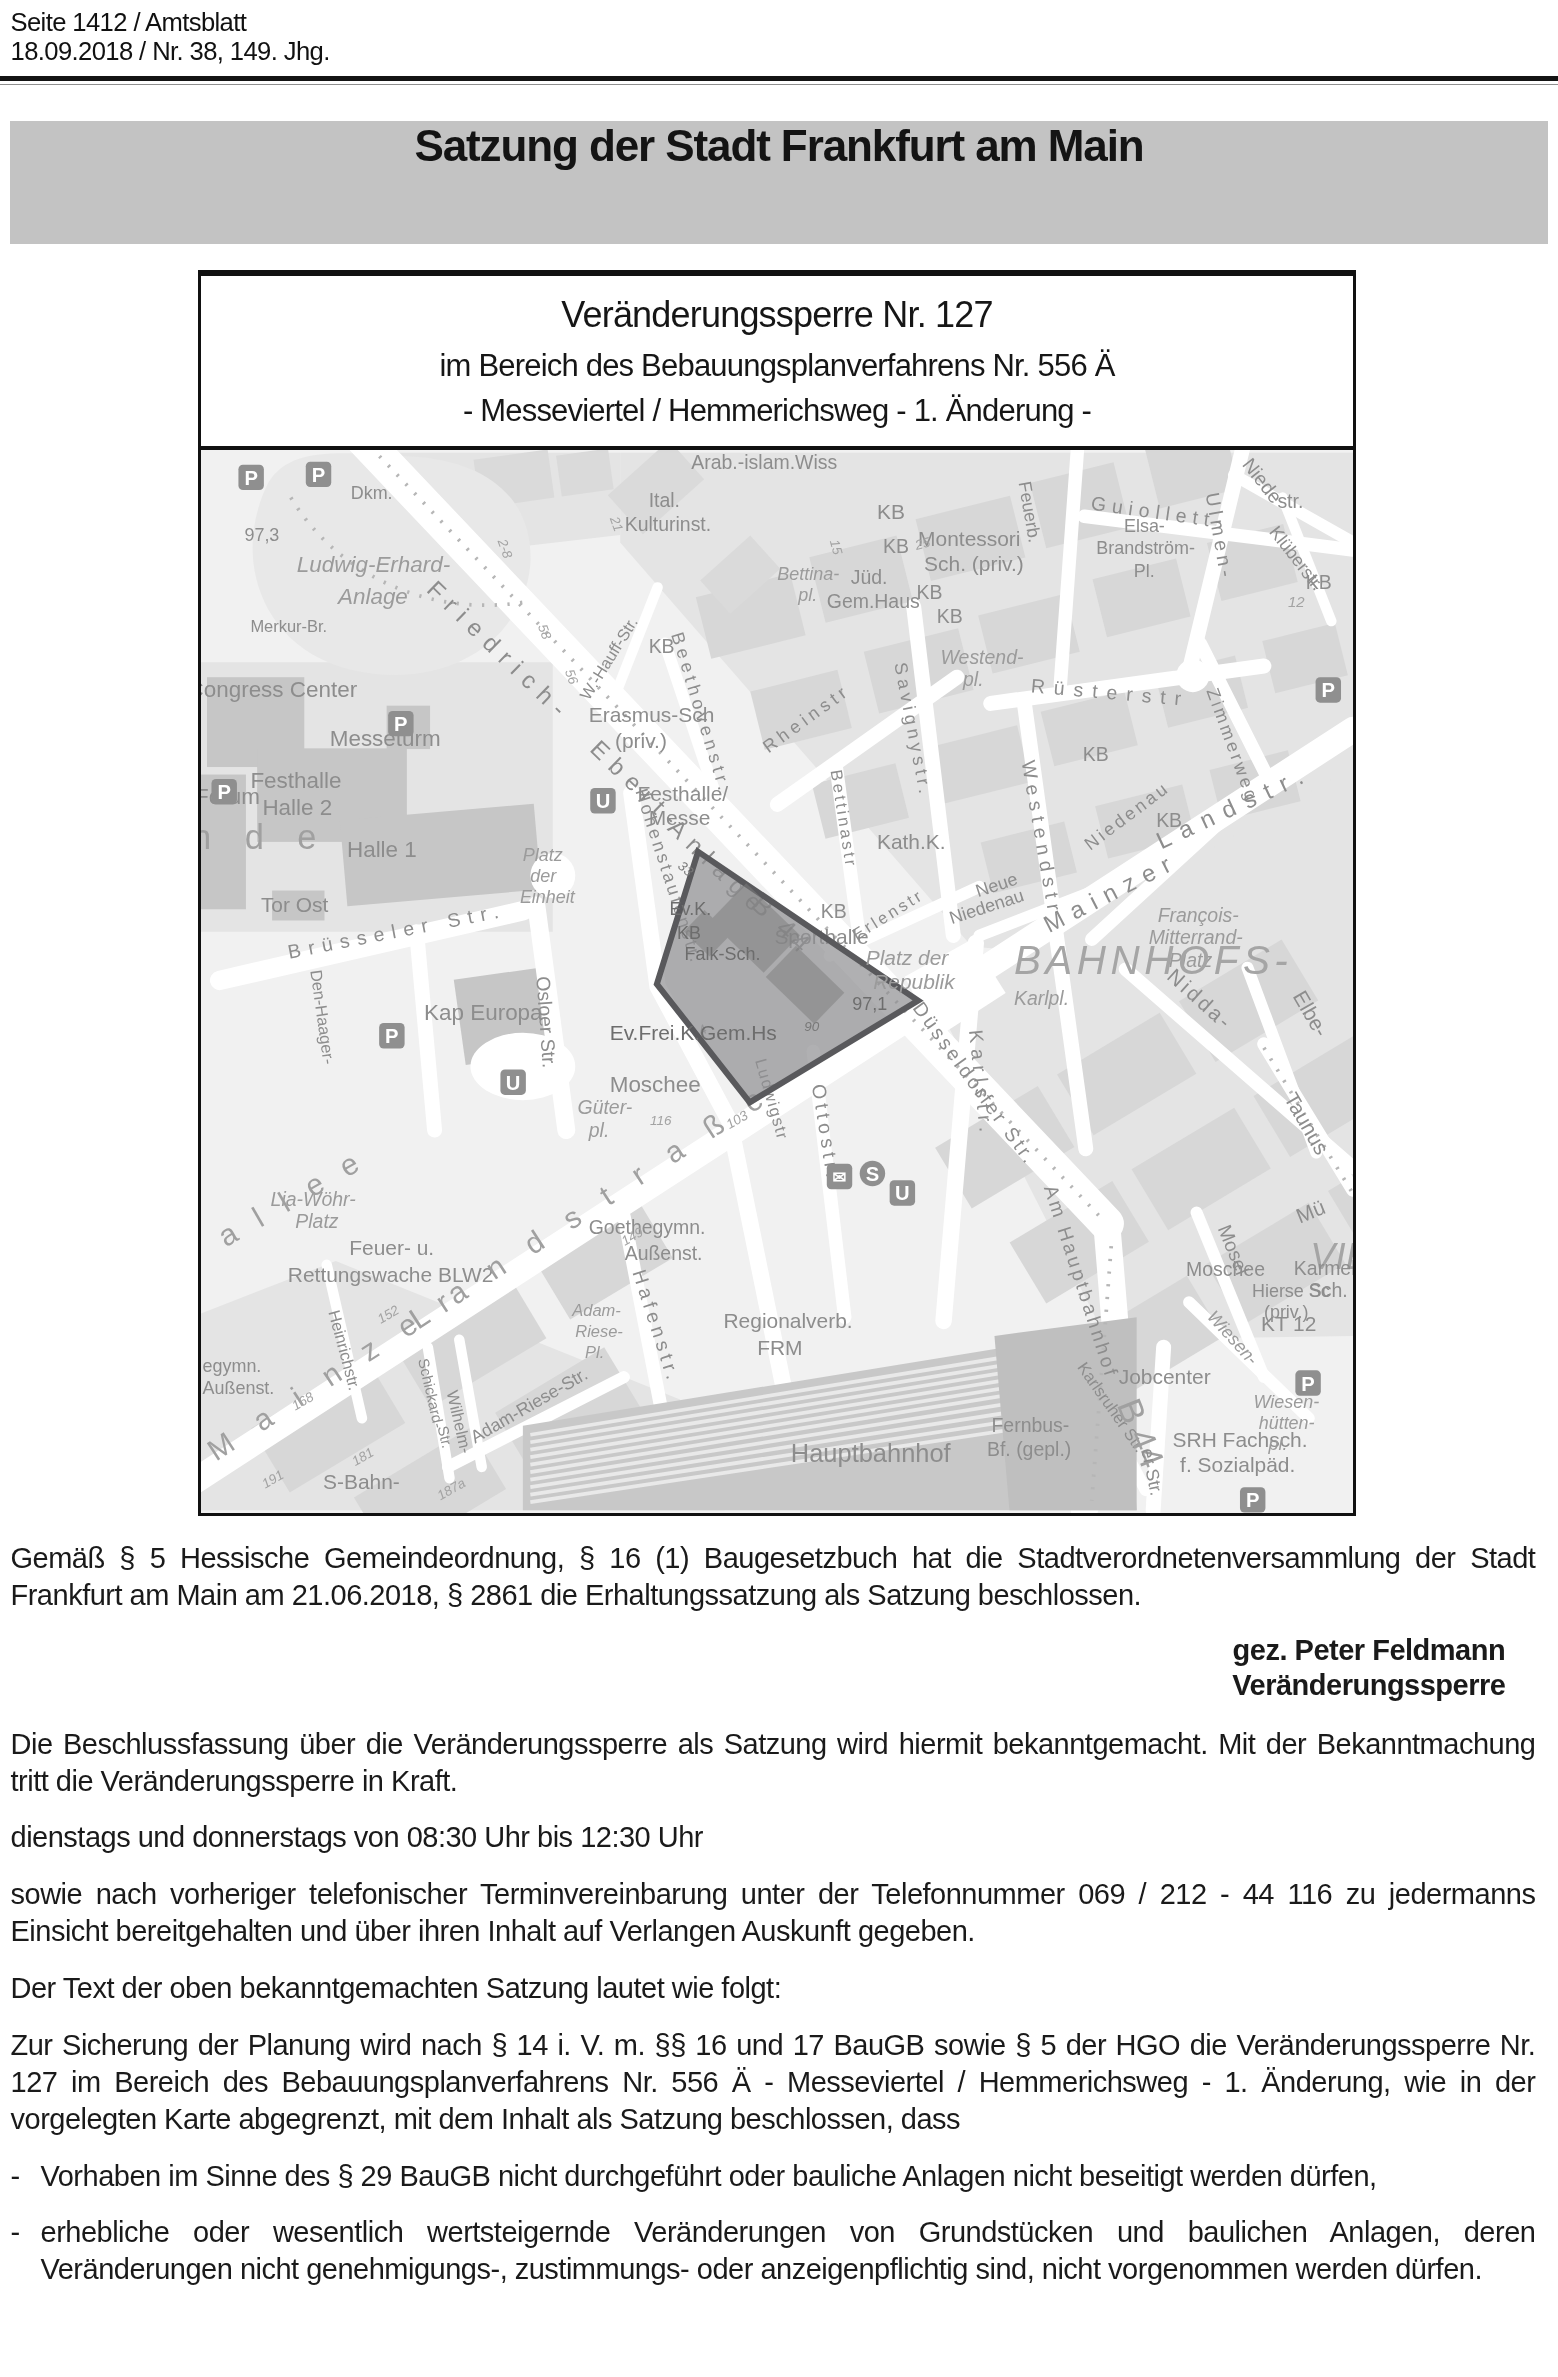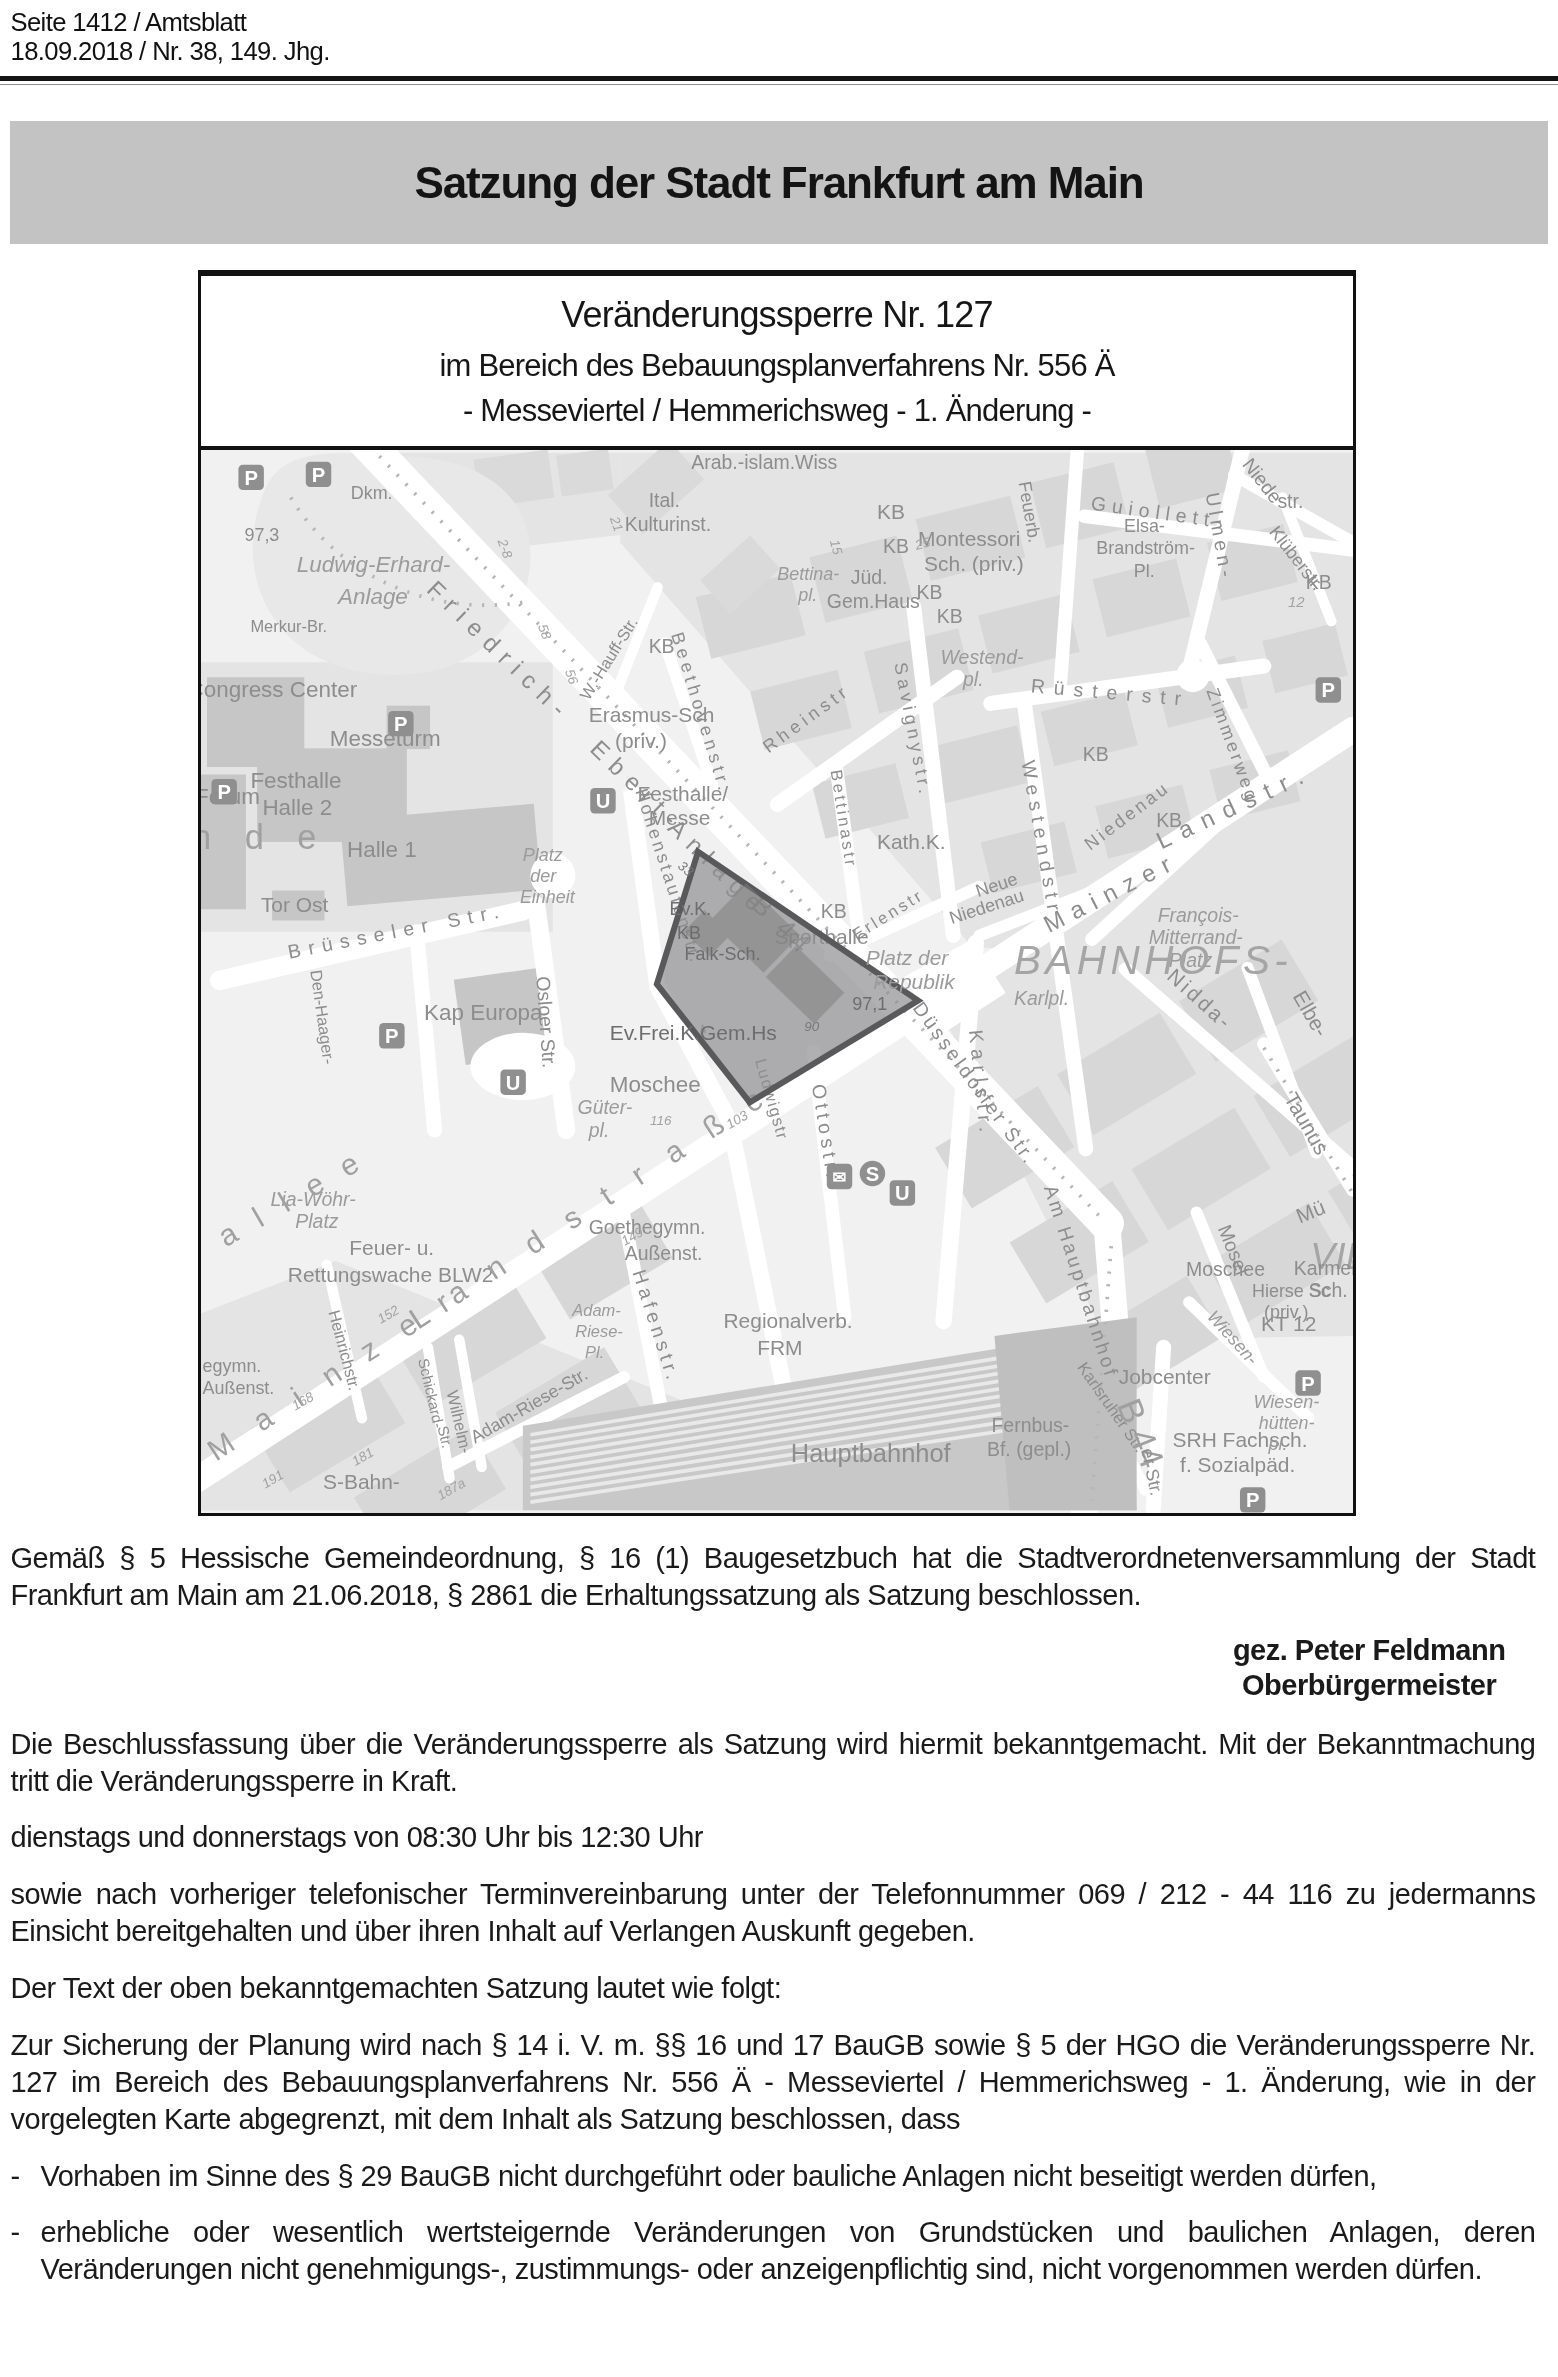--- a/index.html
+++ b/index.html
@@ -5,21 +5,21 @@
   html,body{margin:0;padding:0;background:#ffffff;}
   .page{position:relative;width:1558px;height:2377px;background:#ffffff;overflow:hidden;
         font-family:"Liberation Sans",sans-serif;color:#1c1c1c;}
   
   .hdr{display:flex;align-items:baseline;
        padding:7.5px 12px 6px 10.5px;font-size:25.6px;letter-spacing:-0.6px;color:#111;flex-direction:column;}
   .rule{height:5.3px;background:#141414;margin:4.5px 0 0 0;}
   .rule2{height:1.5px;background:#8f8f8f;margin-top:2.3px;}
   
   .banner{margin:36px 9.8px 0 9.8px;height:123px;background:#c3c3c3;
-          display:flex;align-items:center;justify-content:center;}
+          display:flex;align-items:flex-start;justify-content:center;}
   .banner span{font-size:44px;font-weight:bold;letter-spacing:-1.1px;color:#141414;}
   
   .mapfig{margin:26px 0 0 198px;width:1158px;box-sizing:border-box;
           border:3px solid #111;border-top:6px solid #111;background:#fff;}
   .maptitle{padding:18px 7.5px 13.5px 7.5px;text-align:center;border-bottom:4.5px solid #111;
             letter-spacing:-0.8px;color:#161616;}
   .maptitle .t1{font-size:36px;margin-bottom:12px;}
   .maptitle .t2{font-size:31px;margin-bottom:9px;}
   .mapwrap{line-height:0;}
   #map-svg{display:block;background:#f1f1f1;}
@@ -428,21 +428,21 @@
           </g>
       </svg>
     </div>
   </figure>
 
 
   <main class="bodytext">
     <p>Gemäß § 5 Hessische Gemeindeordnung, § 16 (1) Baugesetzbuch hat die Stadtverordnetenversammlung der Stadt Frankfurt am Main am 21.06.2018, § 2861 die Erhaltungssatzung als Satzung beschlossen.</p>
     <div class="sig">
       <div>gez. Peter Feldmann</div>
-      <div>Oberbürgermeister</div>
+      <div>Veränderungssperre</div>
     </div>
     <p>Die Beschlussfassung über die Veränderungssperre als Satzung wird hiermit bekanntgemacht. Mit der Bekanntmachung tritt die Veränderungssperre in Kraft.</p>
     <p>dienstags und donnerstags von 08:30 Uhr bis 12:30 Uhr</p>
     <p>sowie nach vorheriger telefonischer Terminvereinbarung unter der Telefonnummer 069 / 212 - 44 116 zu jedermanns Einsicht bereitgehalten und über ihren Inhalt auf Verlangen Auskunft gegeben.</p>
     <p>Der Text der oben bekanntgemachten Satzung lautet wie folgt:</p>
     <p>Zur Sicherung der Planung wird nach § 14 i. V. m. §§ 16 und 17 BauGB sowie § 5 der HGO die Veränderungssperre Nr. 127 im Bereich des Bebauungsplanverfahrens Nr. 556 Ä - Messeviertel / Hemmerichsweg - 1. Änderung, wie in der vorgelegten Karte abgegrenzt, mit dem Inhalt als Satzung beschlossen, dass</p>
     <div class="li">
       <span class="dash">-</span>
       <span class="lt">Vorhaben im Sinne des § 29 BauGB nicht durchgeführt oder bauliche Anlagen nicht beseitigt werden dürfen,</span>
     </div>

